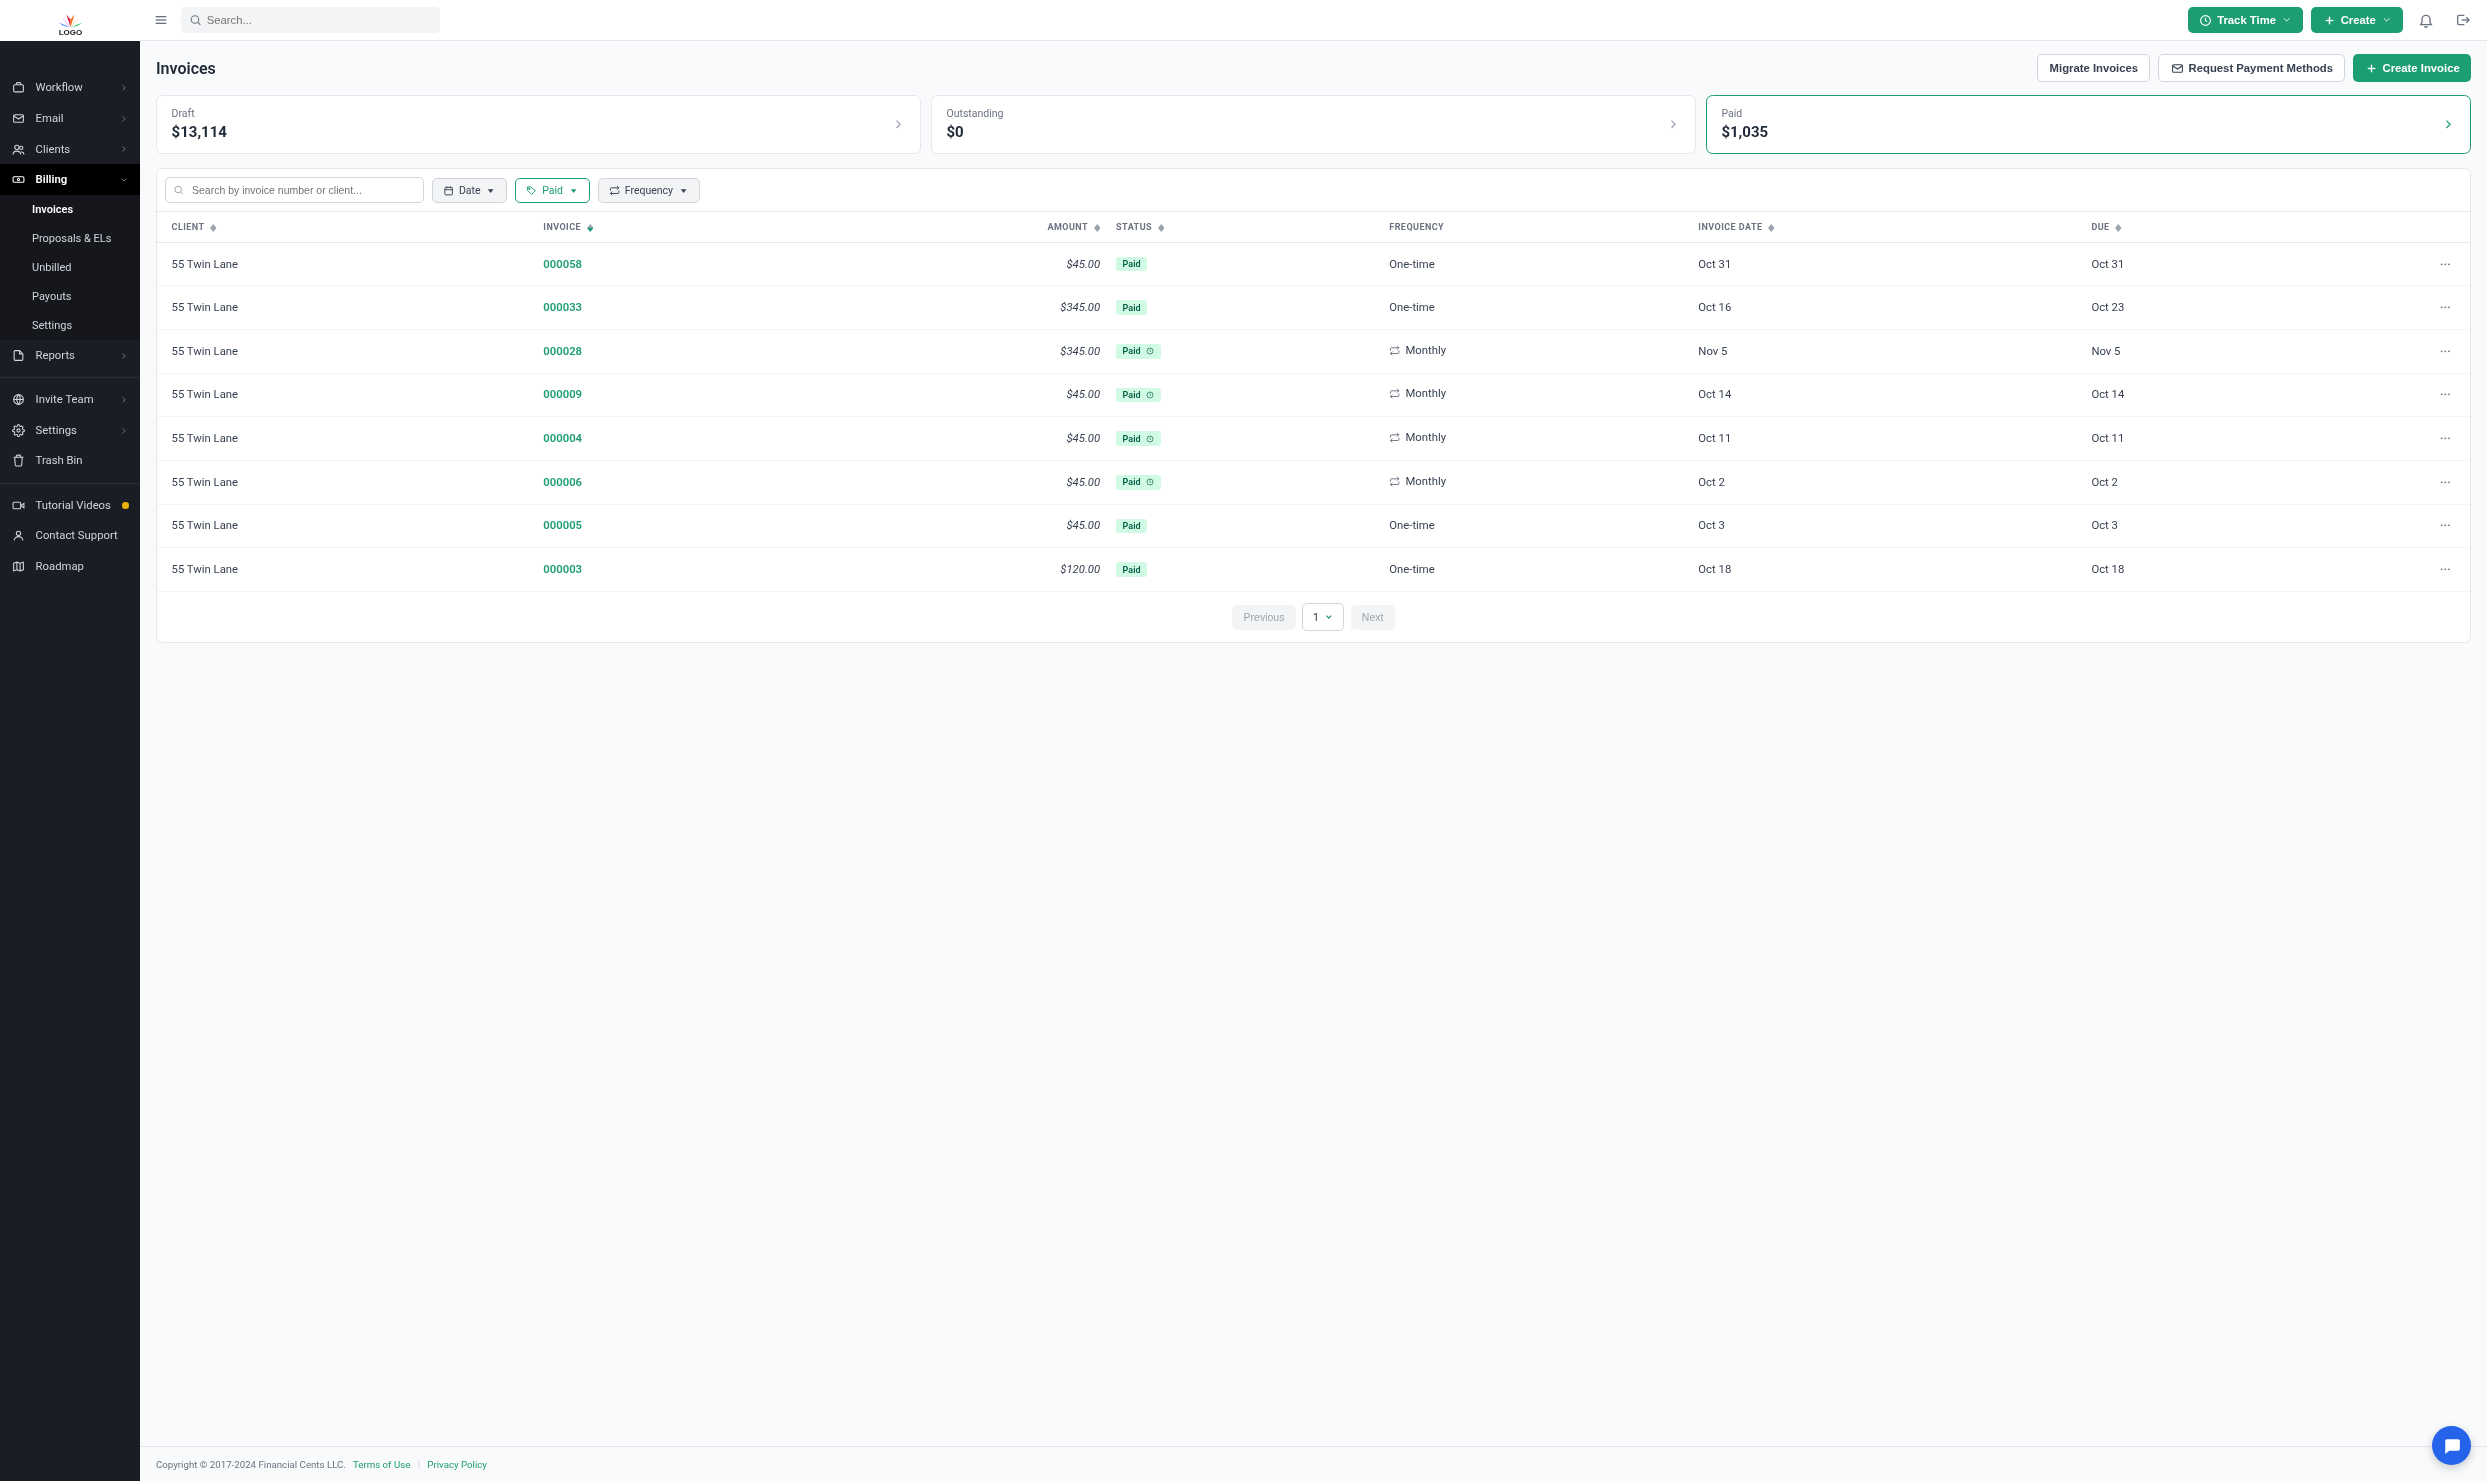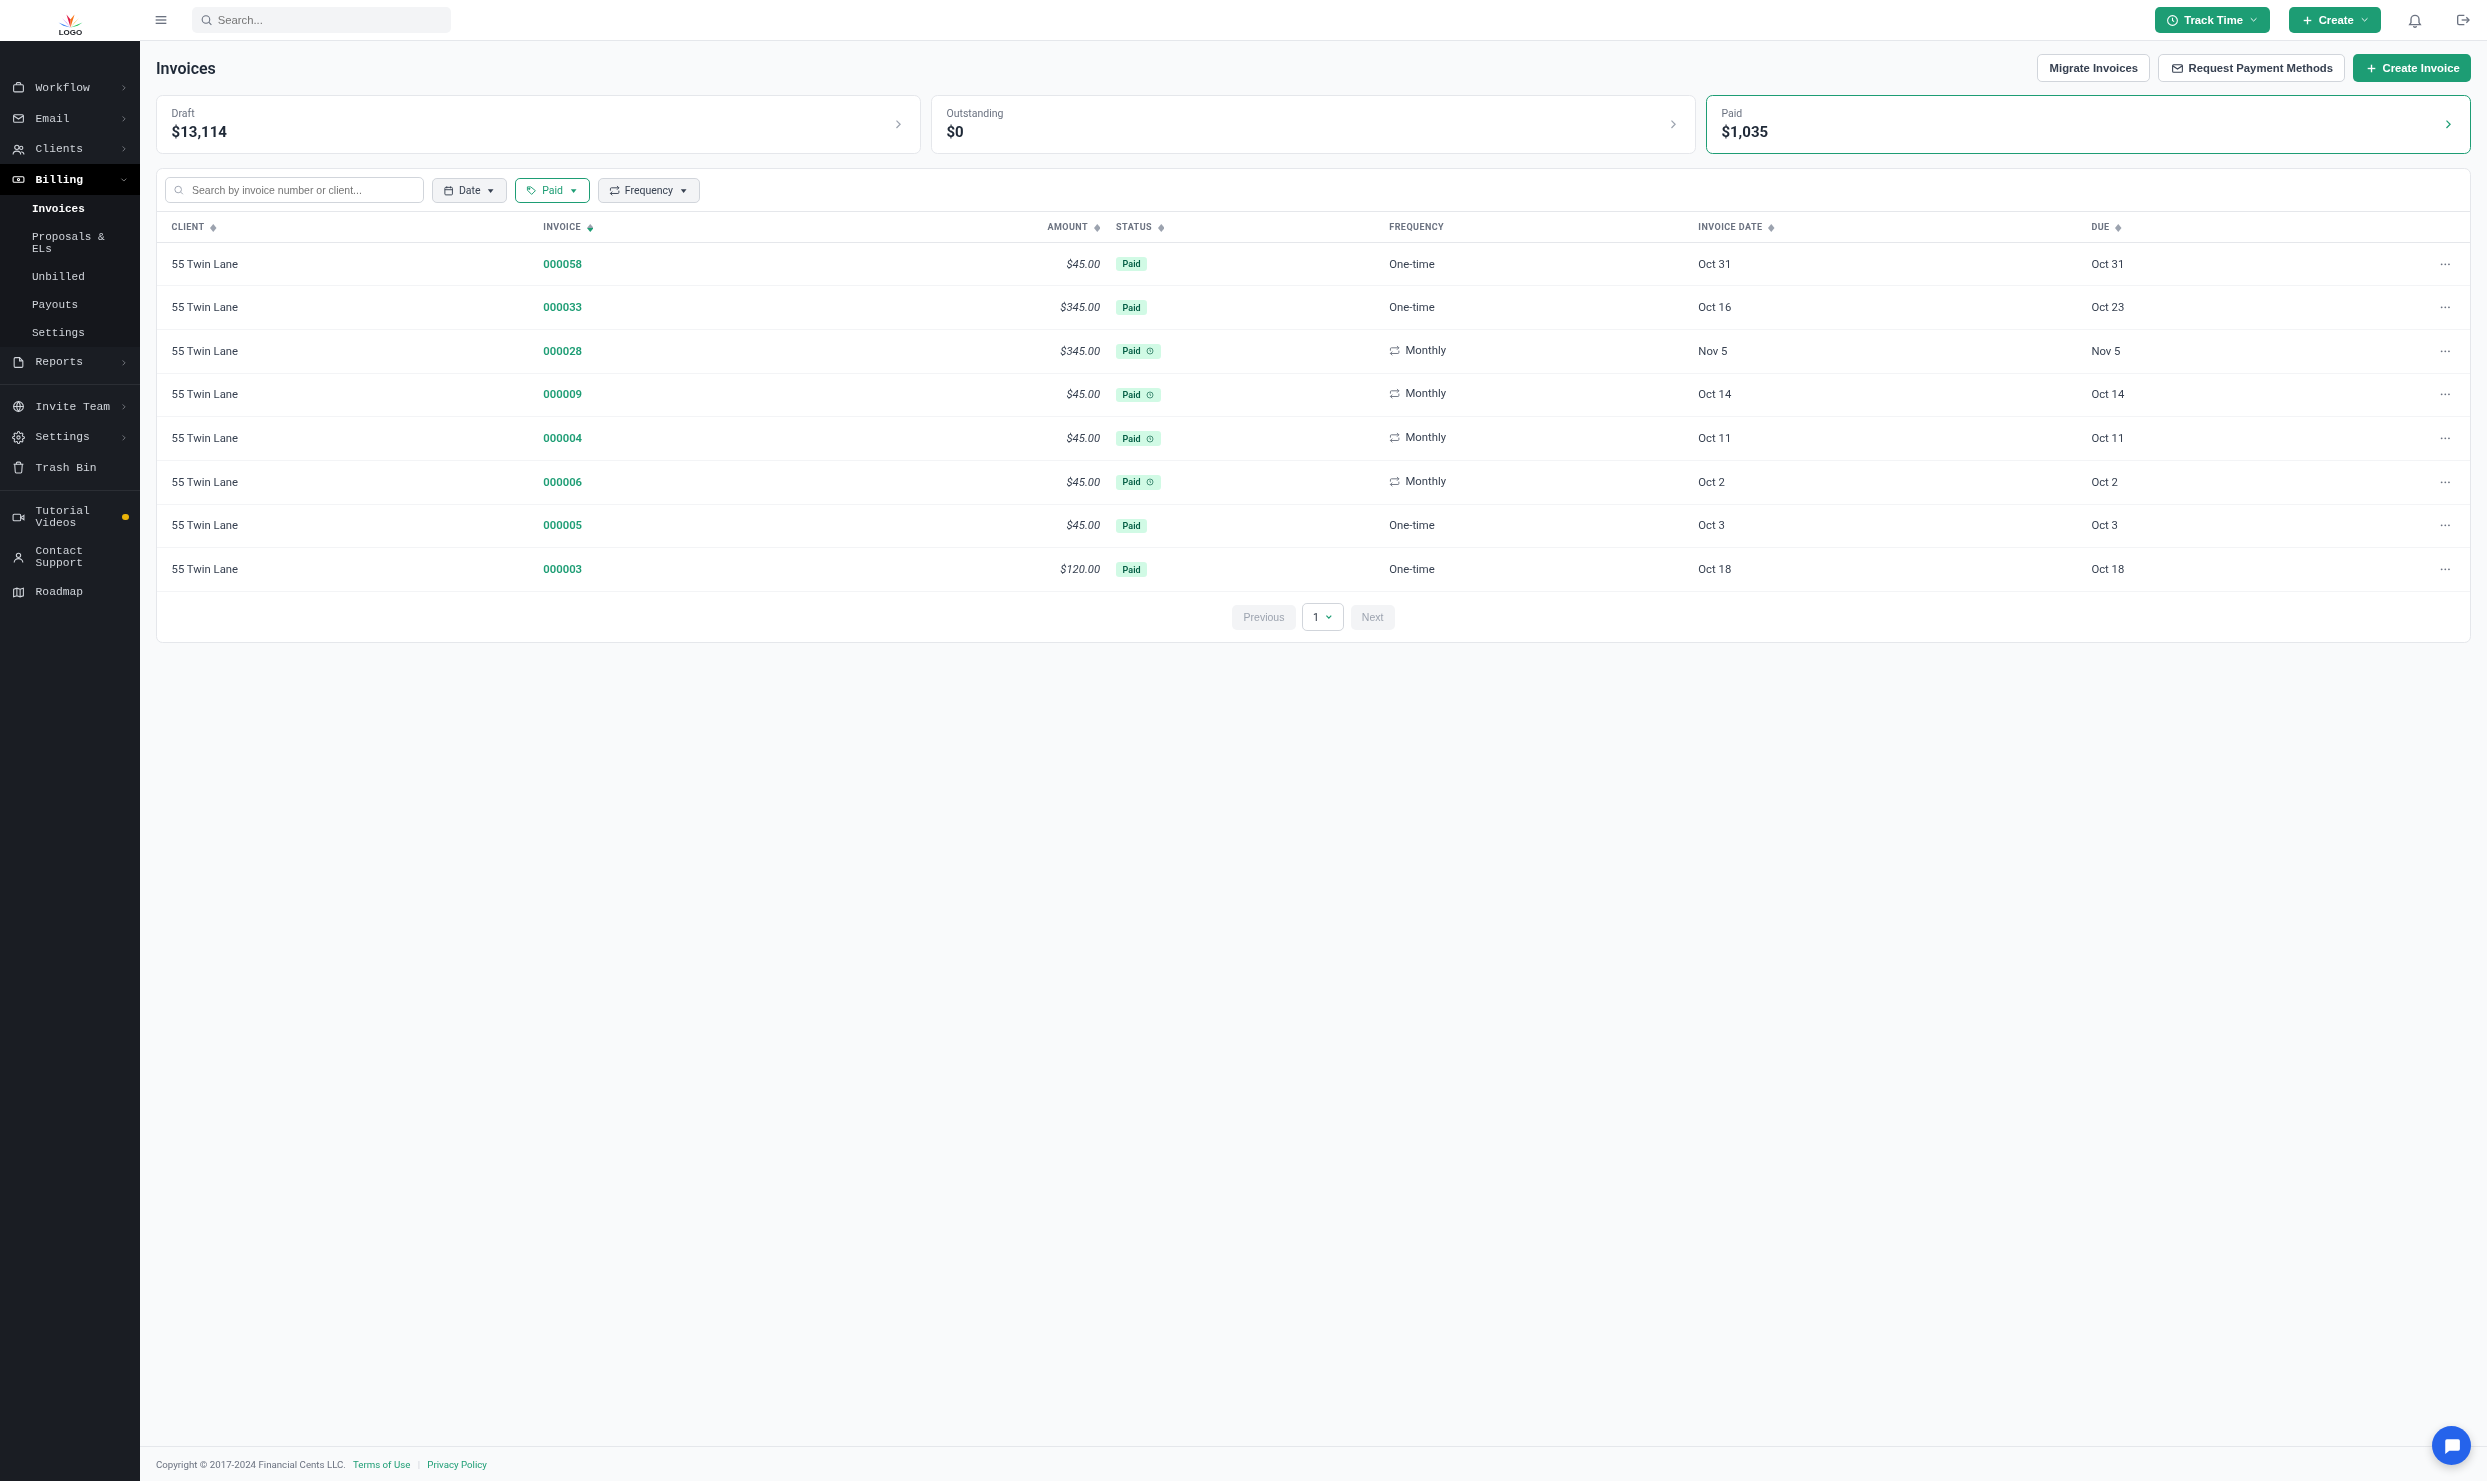--- a/index.html
+++ b/index.html
@@ -6,37 +6,37 @@
     body { font-family: -apple-system, BlinkMacSystemFont, "Segoe UI", Roboto, Helvetica, Arial, sans-serif; background: #f9fafb; color: #1f2937; font-size: 11.3px; }
     
     .app { display: flex; height: 100vh; }
     
     
     .sidebar { width: 140px; background: #1a1d23; color: #d1d5db; display: flex; flex-direction: column; flex-shrink: 0; gap: 22px; }
     .logo { height: 41px; display: flex; align-items: center; justify-content: center; background: #fff; }
     .logo-img { width: 81px; height: 39px; display:flex; align-items:center; justify-content:center; }
     .logo-svg { width: 41px; height: 32px; }
     
-    .nav { flex: 1; overflow-y: auto; padding-top: 9.7px; font-family: Liberation Mono, monospace; }
+    .nav { flex: 1; overflow-y: auto; padding-top: 9.7px; }
     .nav-item { display: flex; align-items: center; padding: 8px 11.3px; cursor: pointer; font-size: 11.3px; color: #d1d5db; position: relative; }
     .nav-item.active { background: #000; color: #fff; font-weight: 600; }
     .nav-item-icon { width: 14.6px; height: 14.6px; margin-right: 9.7px; display: inline-flex; align-items: center; justify-content: center; flex-shrink: 0; }
     .nav-item-label { flex: 1; }
     .nav-item-chevron { width: 9.7px; height: 9.7px; opacity: 0.6; }
     .nav-sub { background: #15171c; }
     .nav-sub .nav-item { padding-left: 32px; font-size: 11px; }
     .nav-sub .nav-item.sub-active { color: #fff; font-weight: 600; }
     .nav-divider { height: 0.8px; background: rgba(255,255,255,0.08); margin: 6.5px 0; }
     .nav-dot { width: 6.5px; height: 6.5px; border-radius: 50%; background: #eab308; margin-left: 4.9px; }
     
     
     .main { flex: 1; display: flex; flex-direction: column; min-width: 0; }
     
     
-    .topbar { height: 41px; background: #fff; border-bottom: 0.8px solid #e5e7eb; display: flex; align-items: center; padding: 0 9.7px; gap: 19px; }
+    .topbar { height: 41px; background: #fff; border-bottom: 0.8px solid #e5e7eb; display: flex; align-items: center; padding: 0 9.7px; gap: 8px; }
     .hamburger { width: 23px; height: 23px; display: flex; align-items: center; justify-content: center; color: #6b7280; cursor: pointer; }
     .search-wrap { position: relative; width: 259px; }
     .search-wrap .icon { position: absolute; left: 8px; top: 50%; transform: translateY(-50%); color: #6b7280; }
     .search-input { width: 100%; height: 26px; background: #f3f4f6; border: none; border-radius: 4.9px; padding: 0 9.7px 0 26px; font-size: 11.3px; color: #374151; outline: none; }
     .topbar-spacer { flex: 1; }
     .btn { display: inline-flex; align-items: center; gap: 4.9px; padding: 6.5px 11.3px; border-radius: 4.9px; font-size: 11.3px; font-weight: 600; cursor: pointer; border: none; }
     .btn-green { background: #1d9d74; color: #fff; }
     .btn-outline { background: #fff; border: 0.8px solid #d1d5db; color: #374151; }
     .topbar-icon { width: 29px; height: 29px; display: flex; align-items: center; justify-content: center; color: #6b7280; cursor: pointer; }
     

